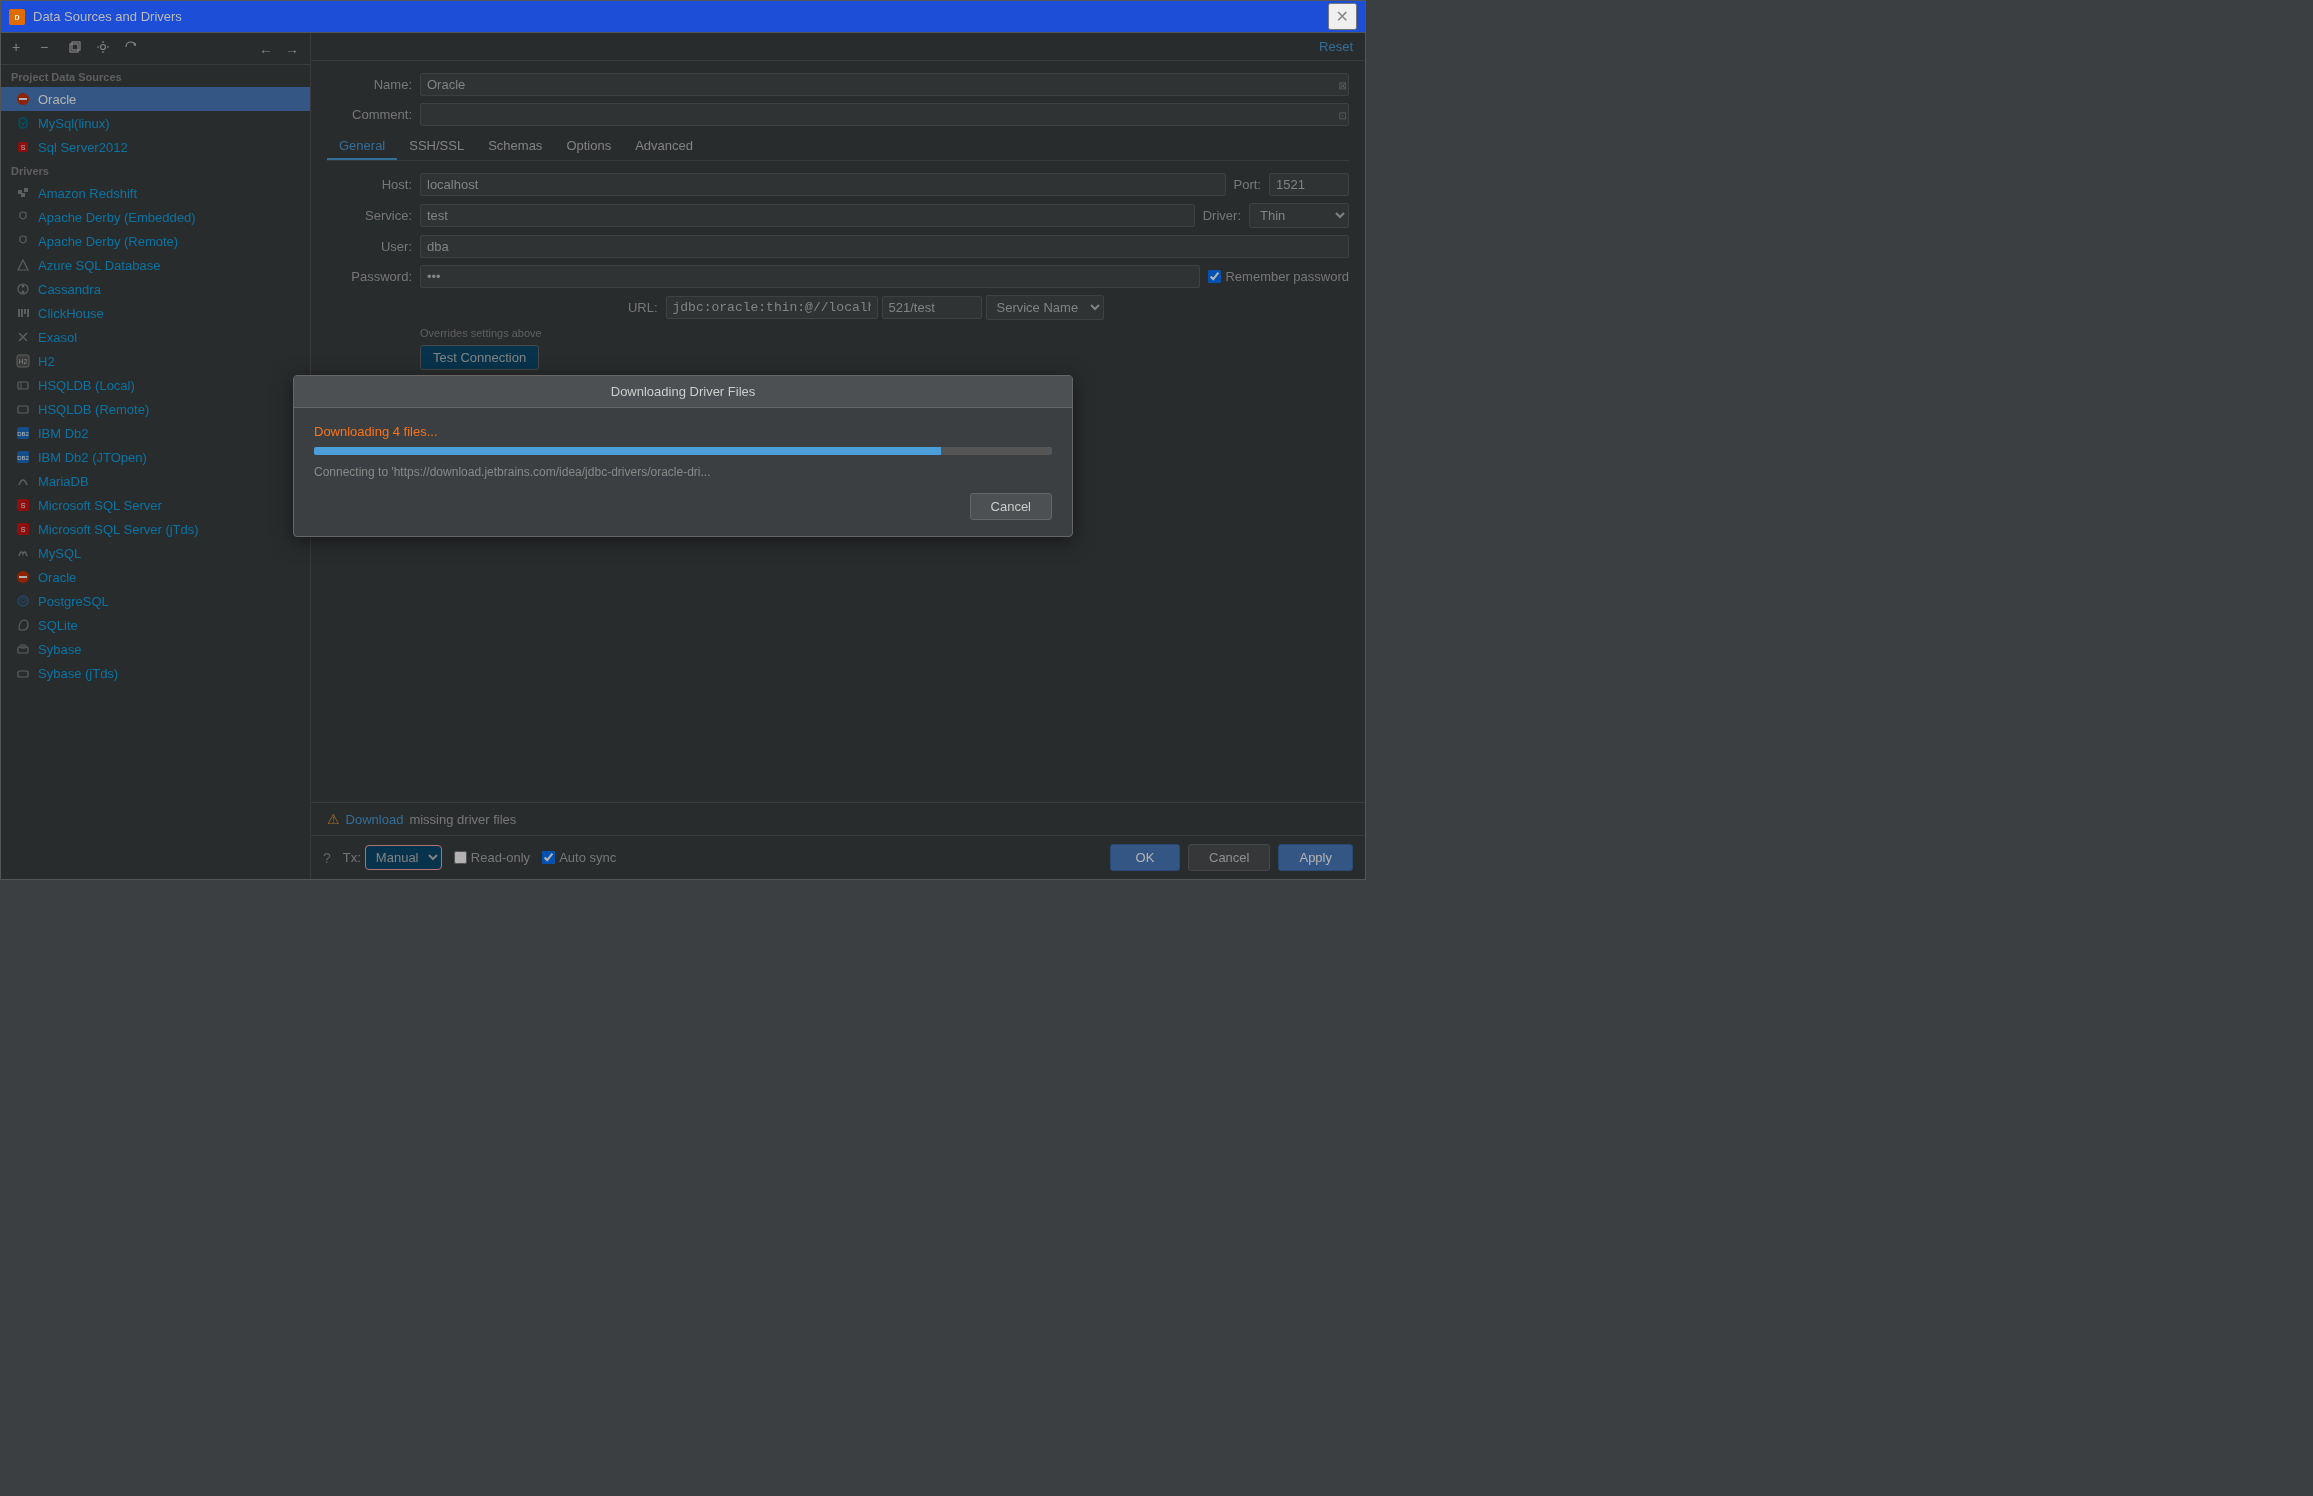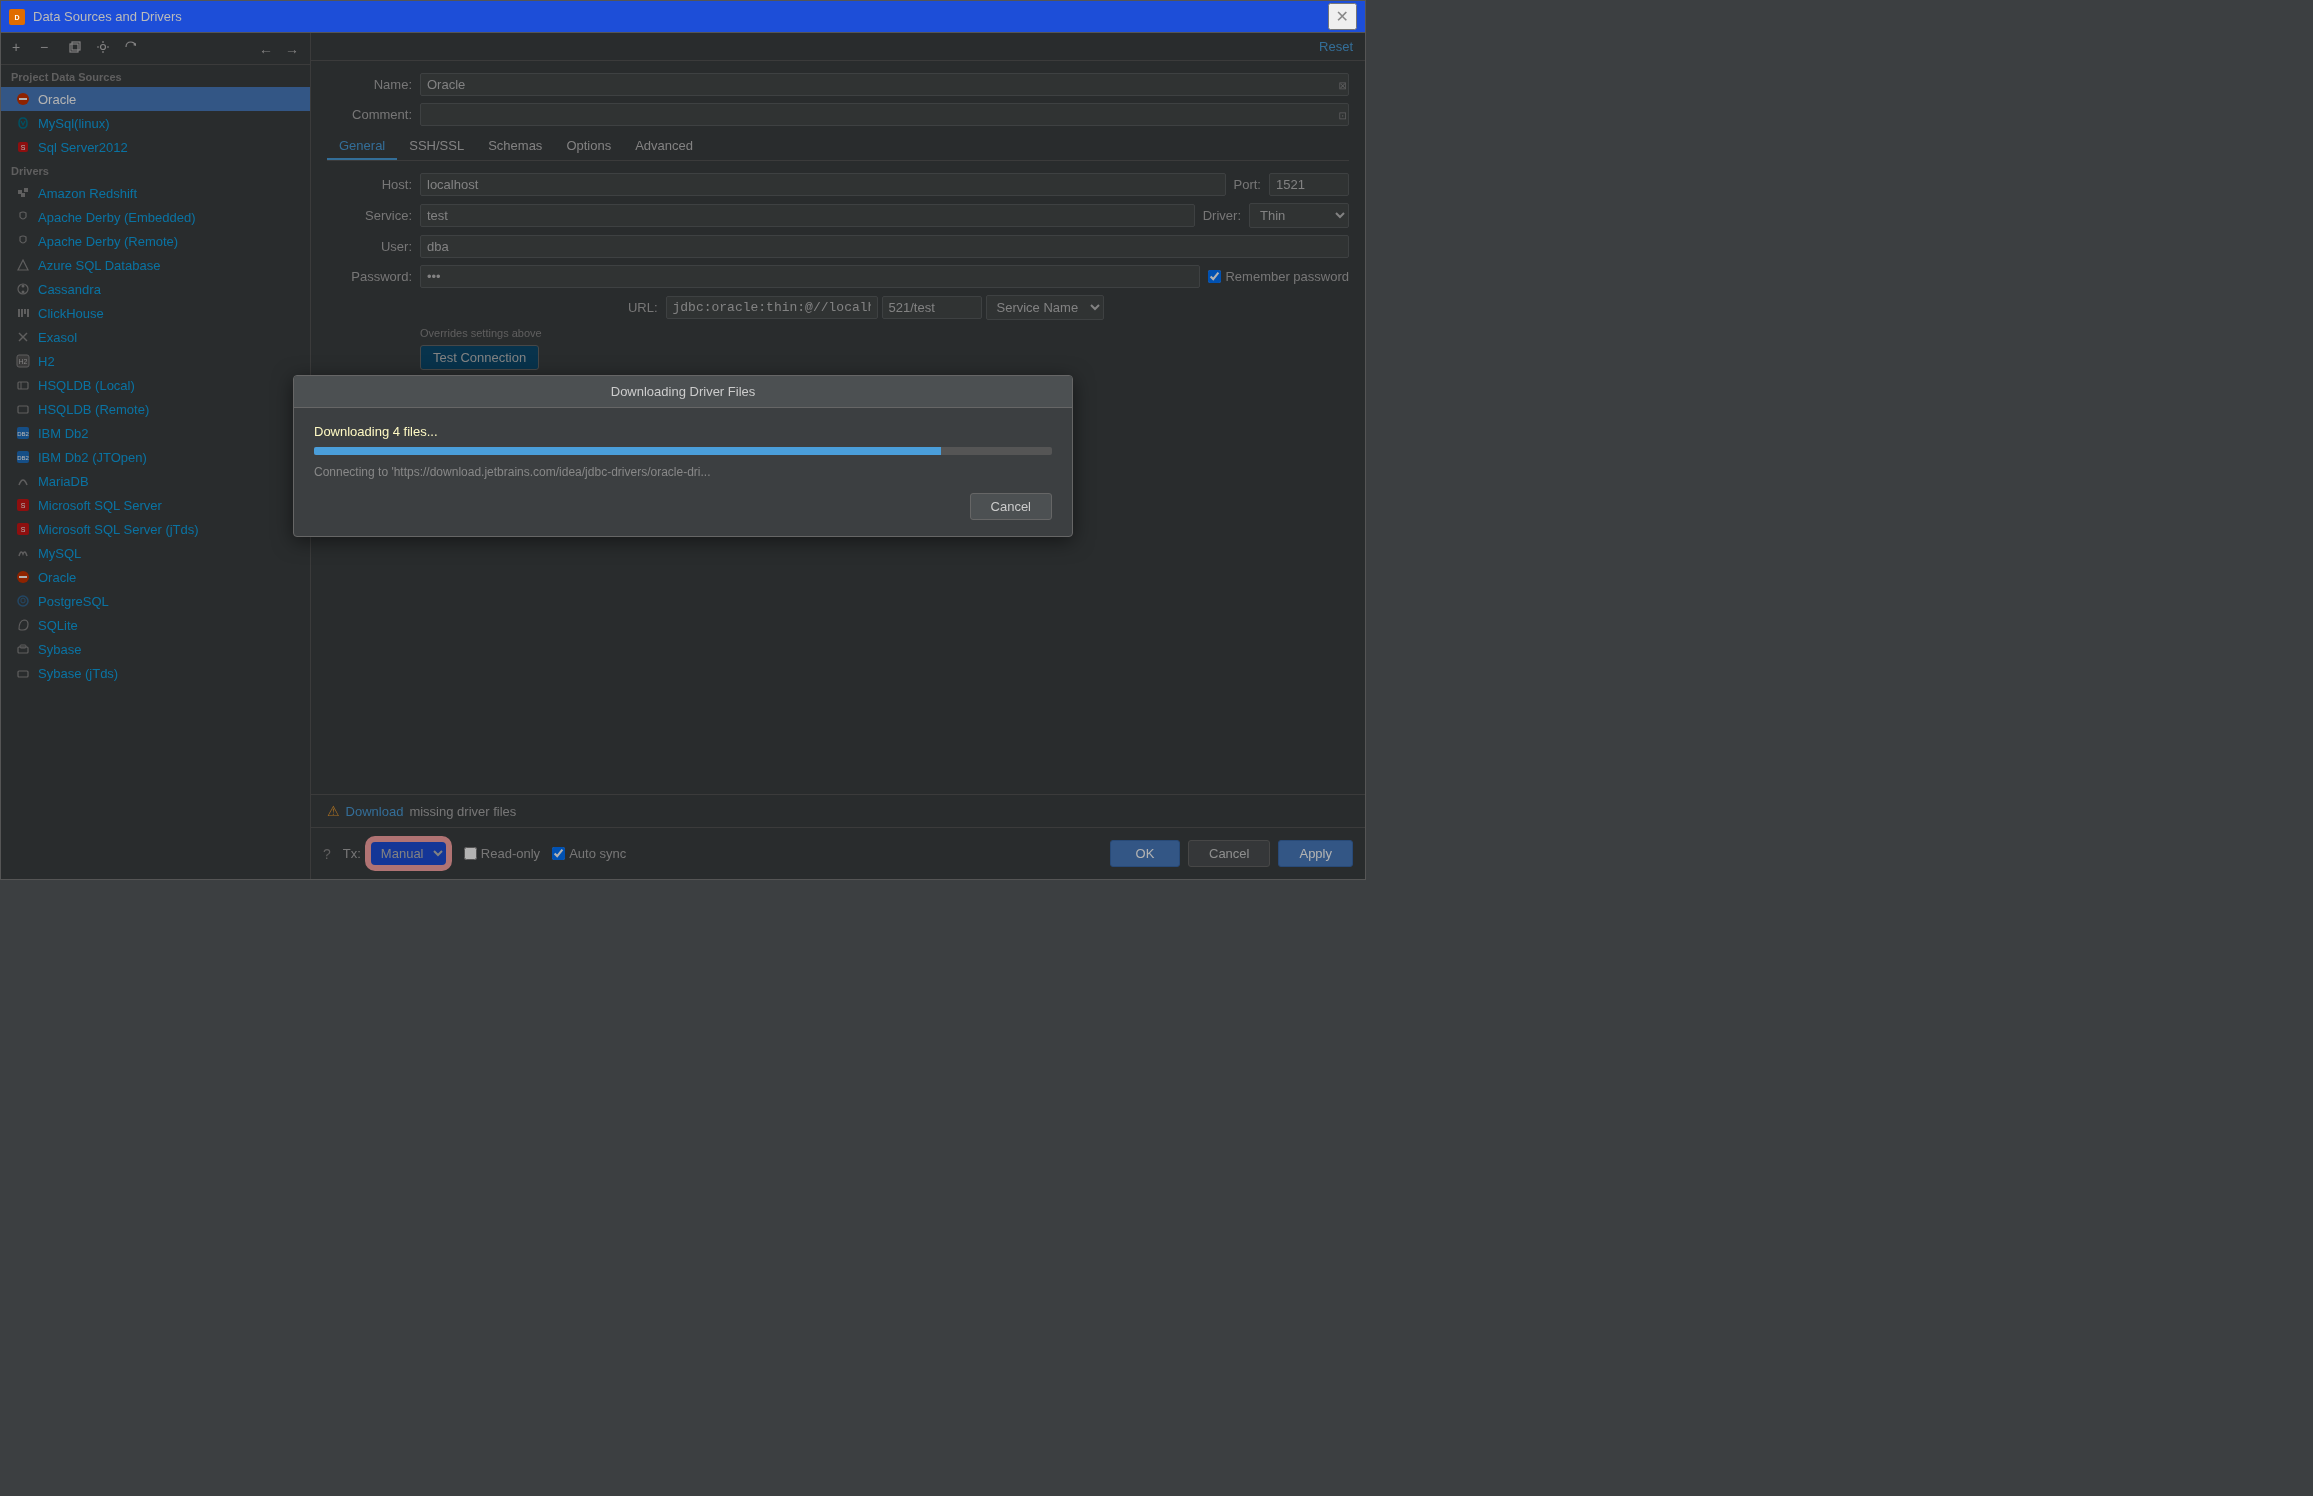--- a/index.html
+++ b/index.html
@@ -353,21 +353,21 @@
       color: #ccc;
       border-bottom: 1px solid #666;
       text-align: center;
     }
 
     .dialog-body {
       padding: 16px 20px;
     }
 
     .progress-label {
-      color: #fef9c3;
+      color: #f97316;
       margin-bottom: 8px;
       font-size: 13px;
     }
 
     .progress-bar-track {
       background: #555;
       border-radius: 2px;
       height: 8px;
       margin-bottom: 10px;
       overflow: hidden;
@@ -438,26 +438,26 @@
     }
 
     .bottom-left {
       margin-right: auto;
       display: flex;
       align-items: center;
       gap: 12px;
     }
 
     .tx-select {
-      background: #1d4ed8;
-      border: 6px solid #fca5a5;
+      background: #0c4a6e;
+      border: 1px solid #fca5a5;
       color: #bbb;
       padding: 3px 6px;
       font-size: 13px;
-      border-radius: 10px;
+      border-radius: 4px;
     }
 
     .checkbox-label {
       display: flex;
       align-items: center;
       gap: 4px;
       color: #aaa;
     }
 
     .action-btn {

